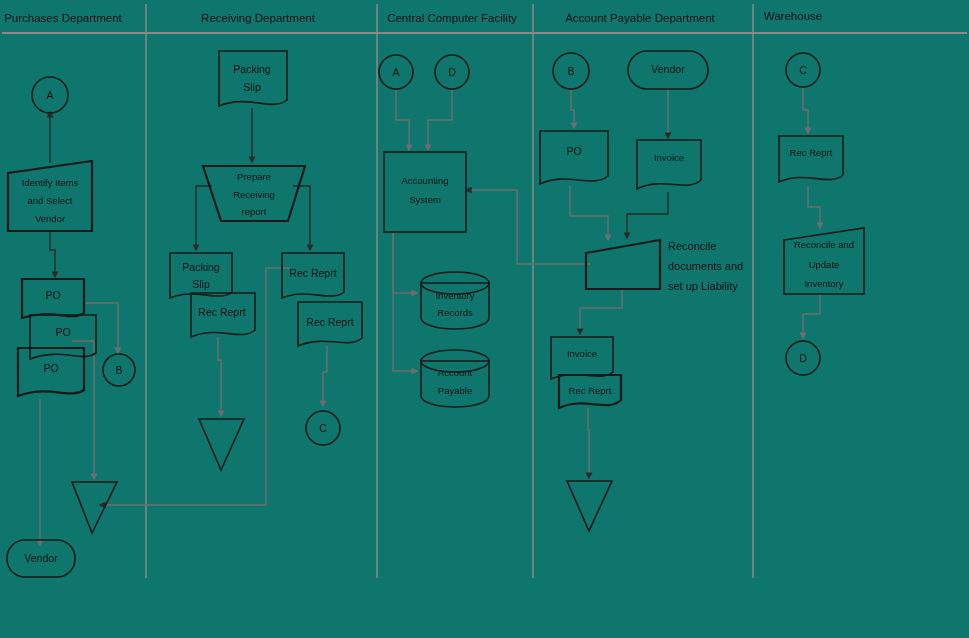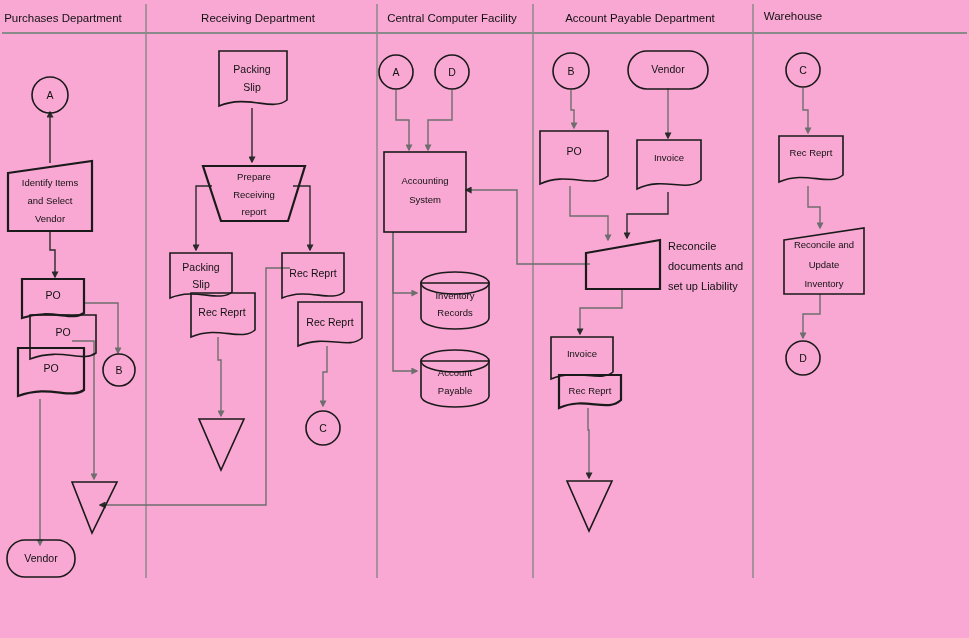--- a/index.html
+++ b/index.html
@@ -4,21 +4,21 @@
 <style>
   html, body {
     margin: 0;
     padding: 0;
     background: #ffffff;
   }
   #canvas {
     position: relative;
     width: 969px;
     height: 638px;
-    background: #f9a8d4;
+    background: #0f766e;
     font-family: "Liberation Sans", sans-serif;
     overflow: hidden;
   }
   svg.layer {
     position: absolute;
     left: 0;
     top: 0;
     width: 969px;
     height: 638px;
   }

